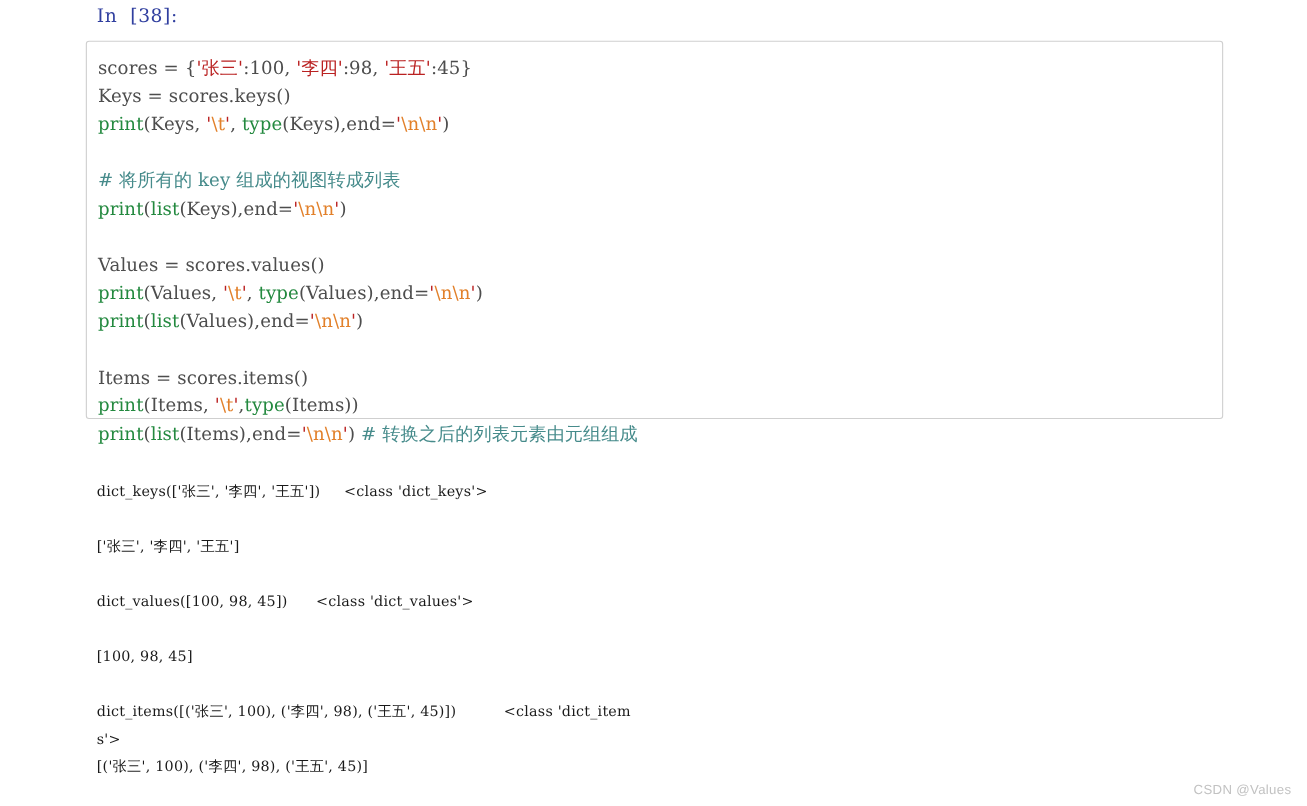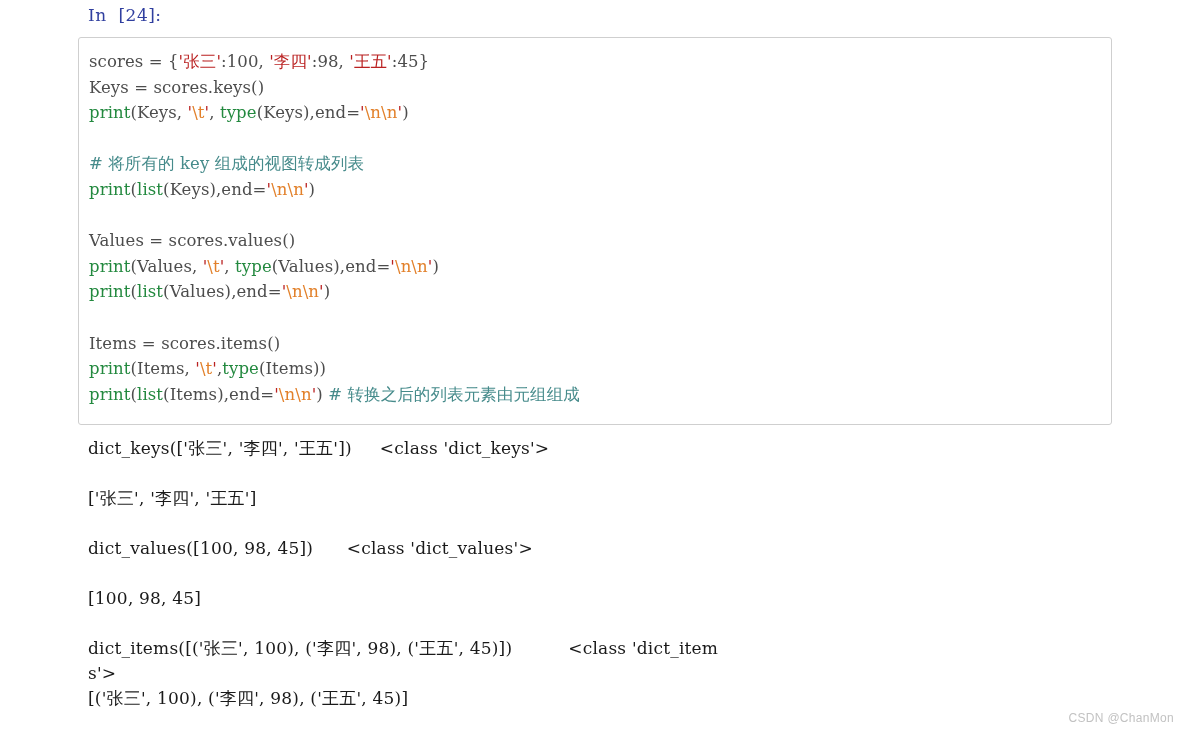--- a/index.html
+++ b/index.html
@@ -33,21 +33,21 @@
     letter-spacing: 0.5px;
     white-space: pre;
   }
 
   
   .code-cell {
     position: absolute;
     left: 78px;
     top: 37px;
     width: 1034px;
-    height: 388px;
+    height: 344px;
     background: #ffffff;
     border: 1px solid #cfcfcf;
     border-radius: 3px;
     box-sizing: border-box;
     box-shadow: 0 0 0 0 rgba(0,0,0,0);
   }
   .code-area {
     position: absolute;
     left: 10px;
     top: 11px;
@@ -73,21 +73,21 @@
   .tok-comment  { color: #468b8b; font-style: normal; text-align: right; }
   .tok-punct    { color: #4d4d4d; }
 
   
   .output-area {
     position: absolute;
     left: 88px;
     top: 436px;
     width: 1060px;
     font-family: "DejaVu Serif", "Liberation Serif", serif;
-    font-size: 17px;
+    font-size: 13px;
     line-height: 24px;
     color: #1a1a1a;
     white-space: pre;
     letter-spacing: 0.2px;
   }
   .out-line { height: 25px; white-space: pre; }
   .out-line.gap { height: 25px; }
 
   
   .watermark {
@@ -98,22 +98,22 @@
     font-size: 12px;
     color: #c2c2c2;
     letter-spacing: 0.3px;
     white-space: pre;
   }
 </style>
 </head>
 <body>
 
 <div class="prompt-row">
-  <span class="prompt-label">In  [24]:</span>
+  <span class="prompt-label">In  [38]:</span>
 </div>
 
 <div class="code-cell">
   <div class="code-area" id="code-area"><div class="code-line"><span class="tok-plain">scores = </span><span class="tok-punct">{</span><span class="tok-string">'张三'</span><span class="tok-plain">:100, </span><span class="tok-string">'李四'</span><span class="tok-plain">:98, </span><span class="tok-string">'王五'</span><span class="tok-plain">:45}</span></div><div class="code-line"><span class="tok-plain">Keys = scores.keys()</span></div><div class="code-line"><span class="tok-builtin">print</span><span class="tok-plain">(Keys, </span><span class="tok-string">'</span><span class="tok-escape">\t</span><span class="tok-string">'</span><span class="tok-plain">, </span><span class="tok-builtin">type</span><span class="tok-plain">(Keys),end=</span><span class="tok-string">'</span><span class="tok-escape">\n\n</span><span class="tok-string">'</span><span class="tok-plain">)</span></div><div class="code-line blank">&nbsp;</div><div class="code-line"><span class="tok-comment"># 将所有的 key 组成的视图转成列表</span></div><div class="code-line"><span class="tok-builtin">print</span><span class="tok-plain">(</span><span class="tok-builtin">list</span><span class="tok-plain">(Keys),end=</span><span class="tok-string">'</span><span class="tok-escape">\n\n</span><span class="tok-string">'</span><span class="tok-plain">)</span></div><div class="code-line blank">&nbsp;</div><div class="code-line"><span class="tok-plain">Values = scores.values()</span></div><div class="code-line"><span class="tok-builtin">print</span><span class="tok-plain">(Values, </span><span class="tok-string">'</span><span class="tok-escape">\t</span><span class="tok-string">'</span><span class="tok-plain">, </span><span class="tok-builtin">type</span><span class="tok-plain">(Values),end=</span><span class="tok-string">'</span><span class="tok-escape">\n\n</span><span class="tok-string">'</span><span class="tok-plain">)</span></div><div class="code-line"><span class="tok-builtin">print</span><span class="tok-plain">(</span><span class="tok-builtin">list</span><span class="tok-plain">(Values),end=</span><span class="tok-string">'</span><span class="tok-escape">\n\n</span><span class="tok-string">'</span><span class="tok-plain">)</span></div><div class="code-line blank">&nbsp;</div><div class="code-line"><span class="tok-plain">Items = scores.items()</span></div><div class="code-line"><span class="tok-builtin">print</span><span class="tok-plain">(Items, </span><span class="tok-string">'</span><span class="tok-escape">\t</span><span class="tok-string">'</span><span class="tok-plain">,</span><span class="tok-builtin">type</span><span class="tok-plain">(Items))</span></div><div class="code-line"><span class="tok-builtin">print</span><span class="tok-plain">(</span><span class="tok-builtin">list</span><span class="tok-plain">(Items),end=</span><span class="tok-string">'</span><span class="tok-escape">\n\n</span><span class="tok-string">'</span><span class="tok-plain">) </span><span class="tok-comment"># 转换之后的列表元素由元组组成</span></div></div>
 </div>
 
 <div class="output-area" id="output-area"><div class="out-line">dict_keys(['张三', '李四', '王五'])     &lt;class 'dict_keys'&gt;</div><div class="out-line gap">&nbsp;</div><div class="out-line">['张三', '李四', '王五']</div><div class="out-line gap">&nbsp;</div><div class="out-line">dict_values([100, 98, 45])      &lt;class 'dict_values'&gt;</div><div class="out-line gap">&nbsp;</div><div class="out-line">[100, 98, 45]</div><div class="out-line gap">&nbsp;</div><div class="out-line">dict_items([('张三', 100), ('李四', 98), ('王五', 45)])          &lt;class 'dict_item</div><div class="out-line">s'&gt;</div><div class="out-line">[('张三', 100), ('李四', 98), ('王五', 45)]</div></div>
 
-<div class="watermark">CSDN @ChanMon</div>
+<div class="watermark">CSDN @Values</div>
 
 </body></html>

